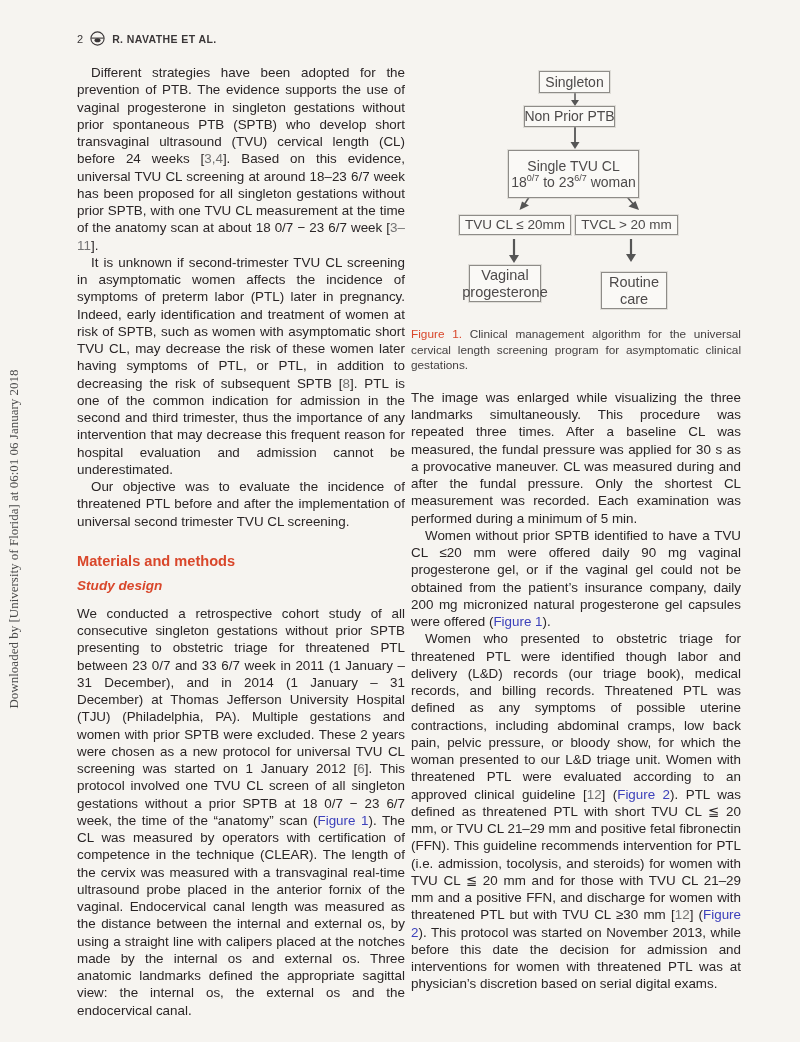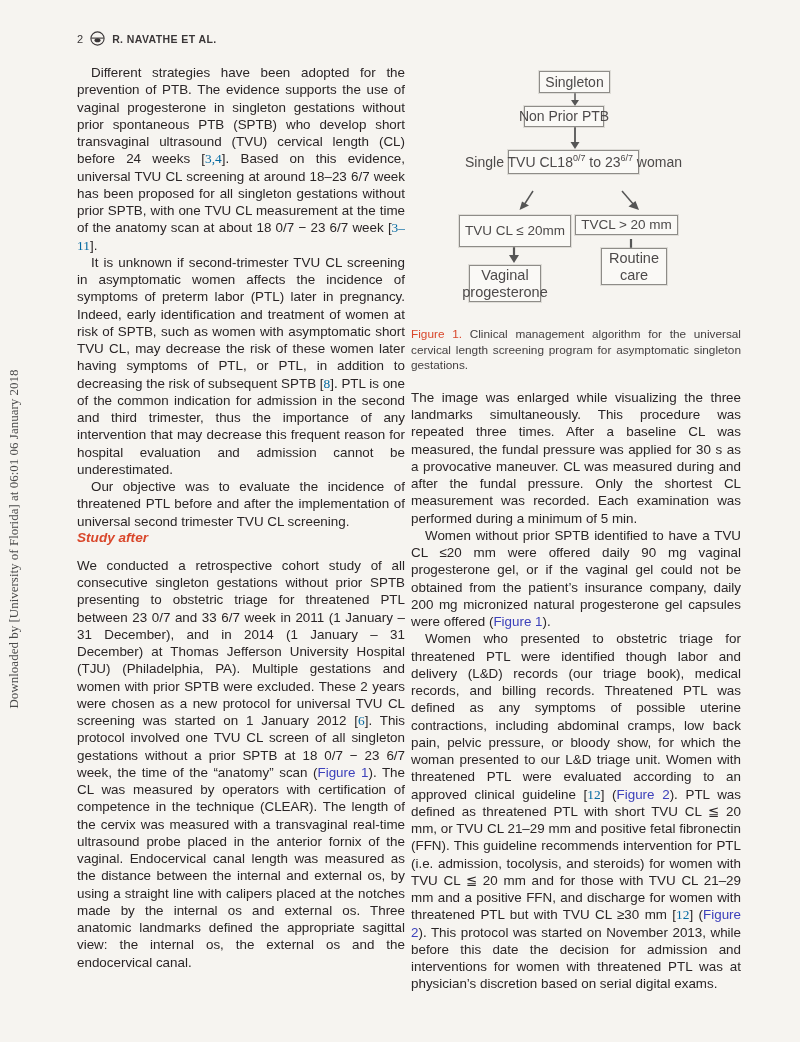--- a/index.html
+++ b/index.html
@@ -49,21 +49,21 @@
   .col-right { position: absolute; left: 411px; top: 64px; width: 330px; }
 
   p.body {
     margin: 0;
     font-size: 13.4px;
     line-height: 17.25px;
     text-align: justify;
   }
   p.body.indent { text-indent: 14px; }
 
-  .cite { color: #0369a1; font-family: Liberation Serif, serif; }
+  .cite { color: #737373; }
   .figref { color: #3c40bb; }
 
   h2.section {
     margin: 23px 0 9px 0;
     font-size: 14.6px;
     font-weight: bold;
     color: #d9472b;
   }
   h3.subsection {
     margin: 0 0 12px 0;
@@ -92,26 +92,26 @@
     display: flex;
     align-items: center;
     justify-content: center;
     white-space: nowrap;
     box-shadow: 0 0 0 1px rgba(180,178,172,.35);
   }
   .fc-box.wrap { white-space: normal; }
   .fc-box sup { font-size: 9px; line-height: 0; }
 
   .fc-singleton { left: 128px; top: 7px;  width: 71px;  height: 22px; }
-  .fc-nonprior  { left: 113px; top: 42px; width: 80px; height: 21px; }
-  .fc-tvu       { left: 97px;  top: 86px; width: 131px; height: 24px; flex-direction: row; }
-  .fc-short     { left: 48px;  top: 151px; width: 112px; height: 32px; font-size: 13.5px; }
+  .fc-nonprior  { left: 113px; top: 42px; width: 91px; height: 21px; }
+  .fc-tvu       { left: 97px;  top: 86px; width: 131px; height: 48px; flex-direction: column; }
+  .fc-short     { left: 48px;  top: 151px; width: 112px; height: 20px; font-size: 13.5px; }
   .fc-long      { left: 164px; top: 151px; width: 103px; height: 20px; font-size: 13.5px; }
   .fc-vag       { left: 58px;  top: 201px; width: 72px;  height: 37px; font-size: 14.5px; }
-  .fc-routine   { left: 190px; top: 184px; width: 66px;  height: 37px; font-size: 14.5px; }
+  .fc-routine   { left: 190px; top: 208px; width: 66px;  height: 37px; font-size: 14.5px; }
 
   
   .caption {
     margin: 8px 0 15px 0;
     font-size: 11.8px;
     line-height: 15.6px;
     color: #454142;
     text-align: justify;
   }
   .caption .cap-label { color: #d9472b; }
@@ -135,21 +135,22 @@
     <span class="running-head">R. NAVATHE ET AL.</span>
   </div>
 
   <div class="col-left">
     <p class="body indent"><span>Different strategies have been adopted for the prevention of PTB. The evidence supports the use of vaginal progesterone in singleton gestations without prior spontaneous PTB (SPTB) who develop short transvaginal ultrasound (TVU) cervical length (CL) before 24 weeks [</span><span class="cite">3,4</span><span>]. Based on this evidence, universal TVU CL screening at around 18–23 6/7 week has been proposed for all singleton gestations without prior SPTB, with one TVU CL measurement at the time of the anatomy scan at about 18 0/7 − 23 6/7 week [</span><span class="cite">3–11</span><span>].</span></p>
 
     <p class="body indent"><span>It is unknown if second-trimester TVU CL screening in asymptomatic women affects the incidence of symptoms of preterm labor (PTL) later in pregnancy. Indeed, early identification and treatment of women at risk of SPTB, such as women with asymptomatic short TVU CL, may decrease the risk of these women later having symptoms of PTL, or PTL, in addition to decreasing the risk of subsequent SPTB [</span><span class="cite">8</span><span>]. PTL is one of the common indication for admission in the second and third trimester, thus the importance of any intervention that may decrease this frequent reason for hospital evaluation and admission cannot be underestimated.</span></p>
 
     <p class="body indent">Our objective was to evaluate the incidence of threatened PTL before and after the implementation of universal second trimester TVU CL screening.</p>
 
-    <h3 class="subsection">Study after</h3>
+    <h2 class="section">Materials and methods</h2>
+    <h3 class="subsection">Study design</h3>
 
     <p class="body"><span>We conducted a retrospective cohort study of all consecutive singleton gestations without prior SPTB presenting to obstetric triage for threatened PTL between 23 0/7 and 33 6/7 week in 2011 (1 January – 31 December), and in 2014 (1 January – 31 December) at Thomas Jefferson University Hospital (TJU) (Philadelphia, PA). Multiple gestations and women with prior SPTB were excluded. These 2 years were chosen as a new protocol for universal TVU CL screening was started on 1 January 2012 [</span><span class="cite">6</span><span>]. This protocol involved one TVU CL screen of all singleton gestations without a prior SPTB at 18 0/7 − 23 6/7 week, the time of the “anatomy” scan (</span><span class="figref">Figure 1</span><span>). The CL was measured by operators with certification of competence in the technique (CLEAR). The length of the cervix was measured with a transvaginal real-time ultrasound probe placed in the anterior fornix of the vaginal. Endocervical canal length was measured as the distance between the internal and external os, by using a straight line with calipers placed at the notches made by the internal os and external os. Three anatomic landmarks defined the appropriate sagittal view: the internal os, the external os and the endocervical canal.</span></p>
   </div>
 
   <div class="col-right">
 
     <div class="flowchart">
       <svg class="fc-svg" width="330" height="243" viewBox="0 0 330 243">
 
         <line x1="164" y1="29" x2="164" y2="36" stroke="#555" stroke-width="1.5"></line>
@@ -176,21 +177,21 @@
       <div class="fc-box fc-tvu">
         <span>Single TVU CL</span>
         <span><span>18</span><sup>0/7</sup><span> to 23</span><sup>6/7</sup><span> woman</span></span>
       </div>
       <div class="fc-box fc-short">TVU CL ≤ 20mm</div>
       <div class="fc-box fc-long">TVCL &gt; 20 mm</div>
       <div class="fc-box fc-vag wrap">Vaginal progesterone</div>
       <div class="fc-box fc-routine wrap">Routine care</div>
     </div>
 
-    <p class="caption"><span class="cap-label">Figure 1.</span><span> Clinical management algorithm for the universal cervical length screening program for asymptomatic singleton gestations.</span></p>
+    <p class="caption"><span class="cap-label">Figure 1.</span><span> Clinical management algorithm for the universal cervical length screening program for asymptomatic clinical gestations.</span></p>
 
     <p class="body">The image was enlarged while visualizing the three landmarks simultaneously. This procedure was repeated three times. After a baseline CL was measured, the fundal pressure was applied for 30 s as a provocative maneuver. CL was measured during and after the fundal pressure. Only the shortest CL measurement was recorded. Each examination was performed during a minimum of 5 min.</p>
 
     <p class="body indent"><span>Women without prior SPTB identified to have a TVU CL ≤20 mm were offered daily 90 mg vaginal progesterone gel, or if the vaginal gel could not be obtained from the patient’s insurance company, daily 200 mg micronized natural progesterone gel capsules were offered (</span><span class="figref">Figure 1</span><span>).</span></p>
 
     <p class="body indent"><span>Women who presented to obstetric triage for threatened PTL were identified though labor and delivery (L&amp;D) records (our triage book), medical records, and billing records. Threatened PTL was defined as any symptoms of possible uterine contractions, including abdominal cramps, low back pain, pelvic pressure, or bloody show, for which the woman presented to our L&amp;D triage unit. Women with threatened PTL were evaluated according to an approved clinical guideline [</span><span class="cite">12</span><span>] (</span><span class="figref">Figure 2</span><span>). PTL was defined as threatened PTL with short TVU CL ≦ 20 mm, or TVU CL 21–29 mm and positive fetal fibronectin (FFN). This guideline recommends intervention for PTL (i.e. admission, tocolysis, and steroids) for women with TVU CL ≦ 20 mm and for those with TVU CL 21–29 mm and a positive FFN, and discharge for women with threatened PTL but with TVU CL ≥30 mm [</span><span class="cite">12</span><span>] (</span><span class="figref">Figure 2</span><span>). This protocol was started on November 2013, while before this date the decision for admission and interventions for women with threatened PTL was at physician’s discretion based on serial digital exams.</span></p>
   </div>
 
 </div>
 

